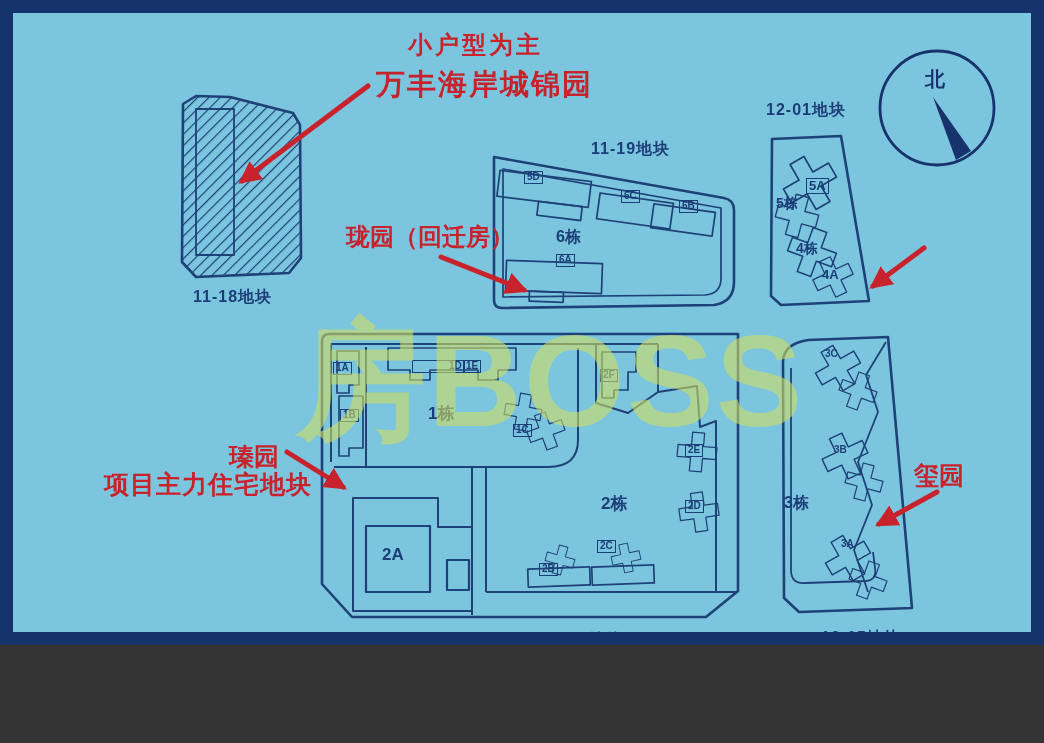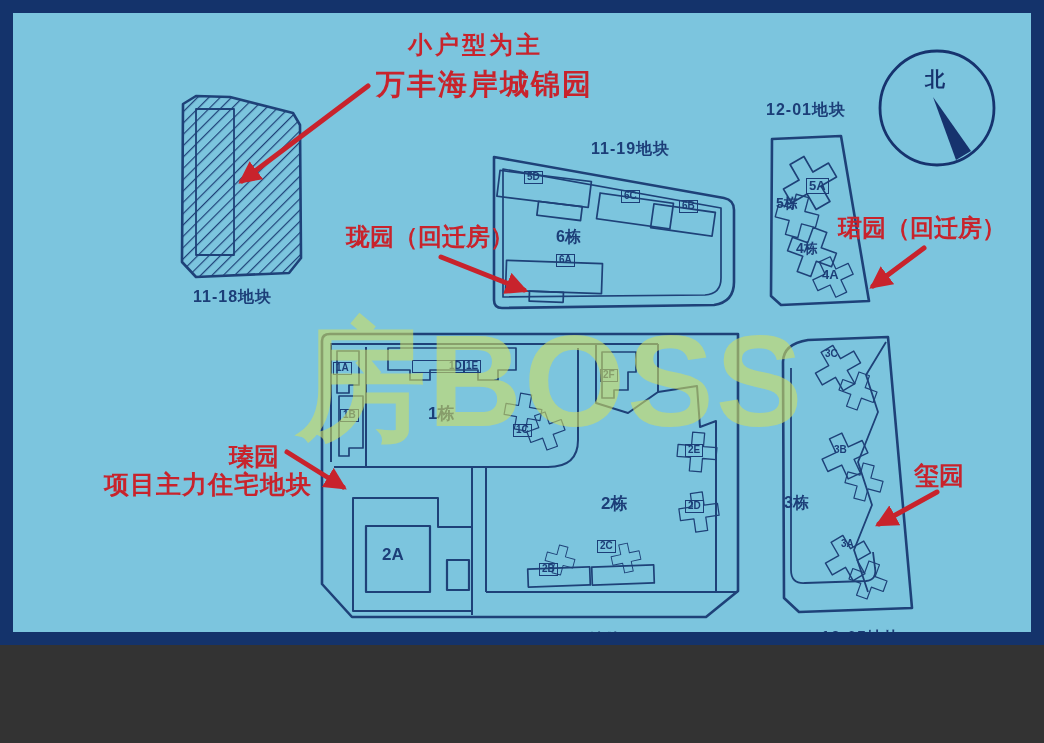--- a/index.html
+++ b/index.html
@@ -134,21 +134,20 @@
       <line x1="924" y1="248" x2="873" y2="286" marker-end="url(#arrow)"></line>
       <line x1="287" y1="452" x2="343" y2="487" marker-end="url(#arrow)"></line>
       <line x1="937" y1="492" x2="879" y2="524" marker-end="url(#arrow)"></line>
     </g>
   </svg>
 
   <div class="abs red-note" style="left:408px; top:29px; font-size:24px; letter-spacing:3px;">小户型为主</div>
   <div class="abs red-note" style="left:376px; top:65px; font-size:29px; letter-spacing:2px;">万丰海岸城锦园</div>
 
   <div class="abs red-note" style="left:346px; top:221px; font-size:24px;">珑园（回迁房）</div>
-  <div class="abs red-note" style="left:838px; top:212px; font-size:24px;">珺园（回迁房）</div>
 
   <div class="abs red-note" style="left:229px; top:440px; font-size:25px;">瑧园</div>
   <div class="abs red-note" style="left:104px; top:468px; font-size:25px; letter-spacing:1px;">项目主力住宅地块</div>
 
   <div class="abs red-note" style="left:914px; top:459px; font-size:25px;">玺园</div>
 
   <div class="abs plot-label" style="left:193px; top:287px;">11-18地块</div>
   <div class="abs plot-label" style="left:591px; top:139px;">11-19地块</div>
   <div class="abs plot-label" style="left:766px; top:100px;">12-01地块</div>
   <div class="abs plot-label" style="left:371px; top:631px;">11-23地块</div>

